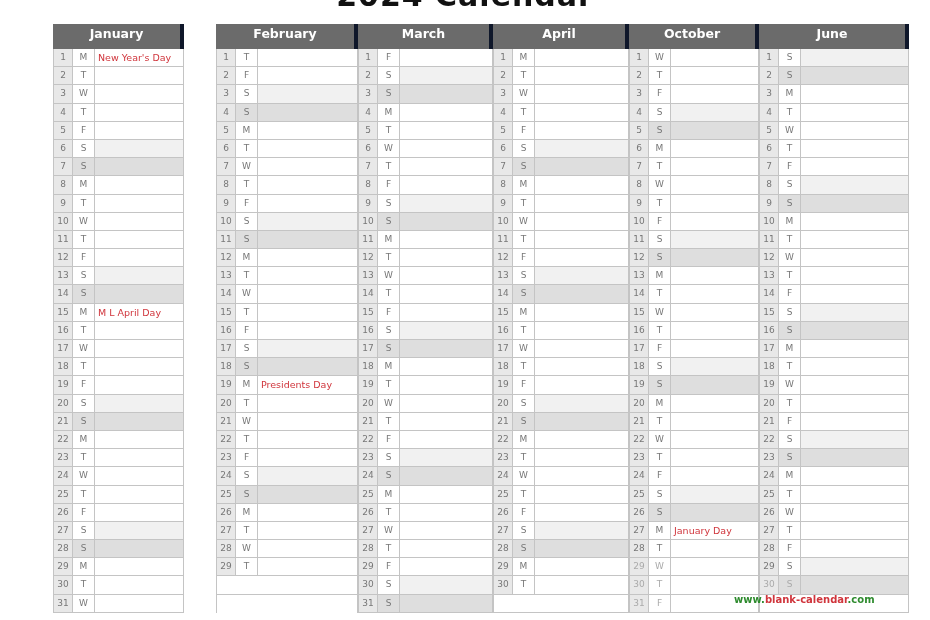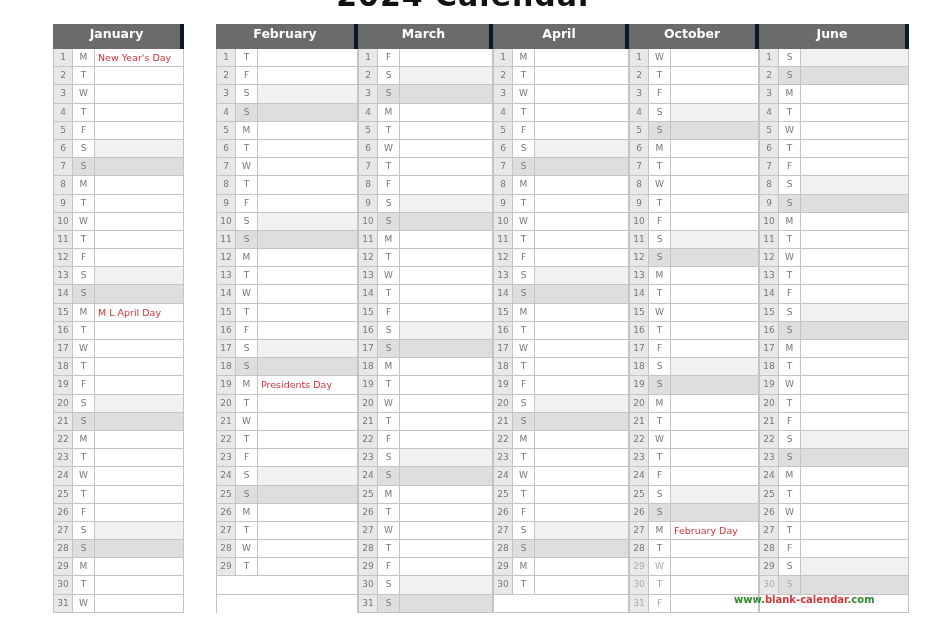--- a/index.html
+++ b/index.html
@@ -783,21 +783,21 @@
         <div class="cell note"></div>
       </div>
       <div class="row sun">
         <div class="cell num">26</div>
         <div class="cell dow">S</div>
         <div class="cell note"></div>
       </div>
       <div class="row">
         <div class="cell num">27</div>
         <div class="cell dow">M</div>
-        <div class="cell note">February Day</div>
+        <div class="cell note">January Day</div>
       </div>
       <div class="row">
         <div class="cell num">28</div>
         <div class="cell dow">T</div>
         <div class="cell note"></div>
       </div>
       <div class="row dim">
         <div class="cell num">29</div>
         <div class="cell dow">W</div>
         <div class="cell note"></div>

